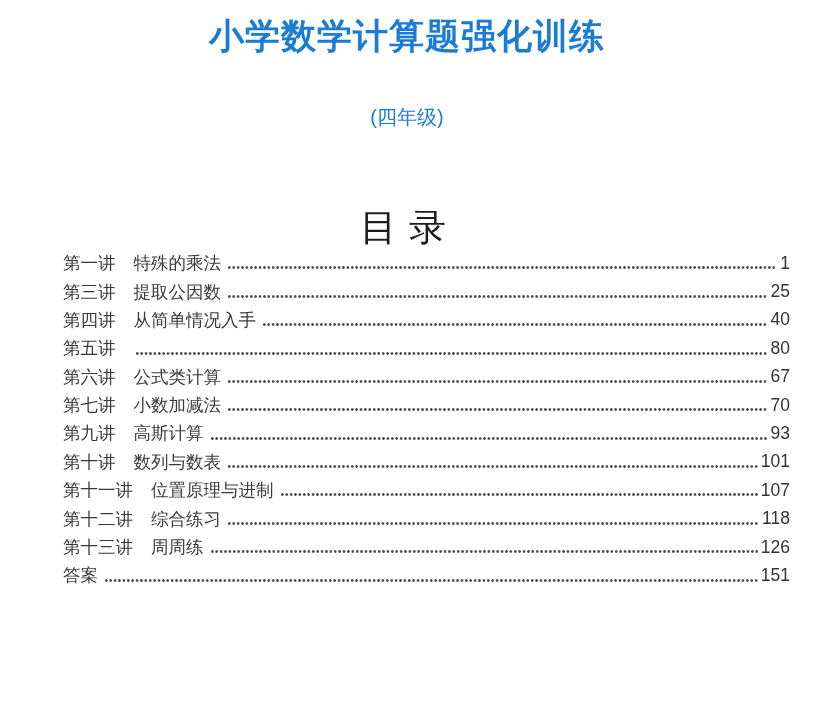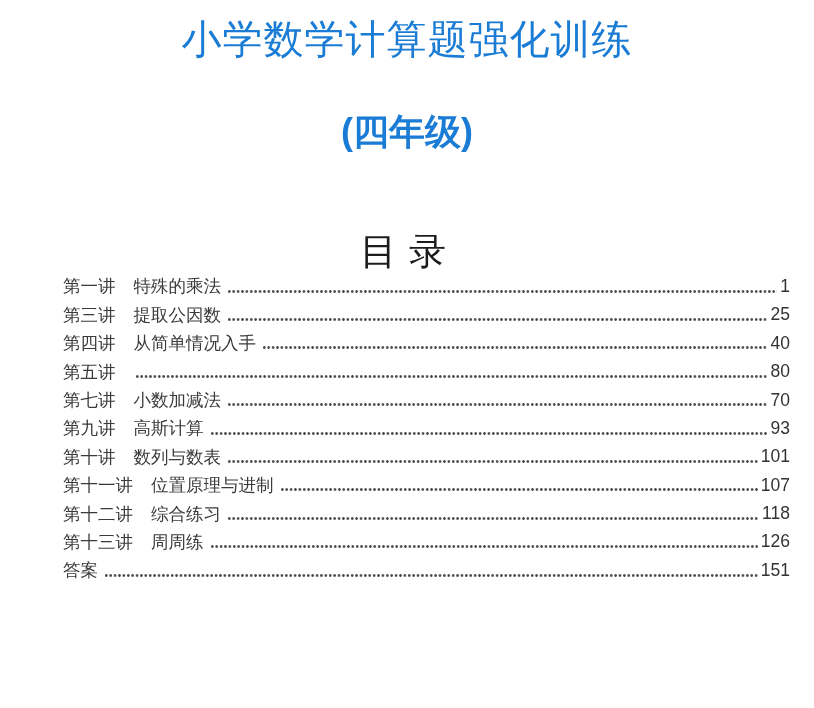--- a/index.html
+++ b/index.html
@@ -12,33 +12,33 @@
     position: relative;
     width: 814px;
     height: 708px;
     background: #ffffff;
     overflow: hidden;
   }
   .doc-title {
     margin: 0;
     padding-top: 16px;
     text-align: center;
-    font-size: 40px;
+    font-size: 35px;
     line-height: 1.15;
-    font-weight: normal;
+    font-weight: bold;
     color: #1a7cd4;
     letter-spacing: 1px;
   }
   .doc-subtitle {
     margin: 0;
     margin-top: 50px;
     text-align: center;
-    font-size: 36px;
+    font-size: 20px;
     line-height: 1.1;
-    font-weight: bold;
+    font-weight: normal;
     color: #1a7cd4;
   }
   .toc-heading {
     margin: 0;
     margin-top: 80px;
     padding-left: 4px; 
     text-align: center;
     font-family: "Liberation Serif", serif;
     font-size: 37px;
     line-height: 1.1;
@@ -117,20 +117,26 @@
       <span class="leader"></span>
       <span class="pagenum">40</span>
     </div>
 
     <div class="toc-row">
       <span class="chap">第五讲</span>
       <span class="leader"></span>
       <span class="pagenum">80</span>
     </div>
 
+    <div class="toc-row">
+      <span class="chap">第六讲</span>
+      <span class="chap-title">公式类计算</span>
+      <span class="leader"></span>
+      <span class="pagenum">67</span>
+    </div>
 
     <div class="toc-row">
       <span class="chap">第七讲</span>
       <span class="chap-title">小数加减法</span>
       <span class="leader"></span>
       <span class="pagenum">70</span>
     </div>
 
 
     <div class="toc-row">

